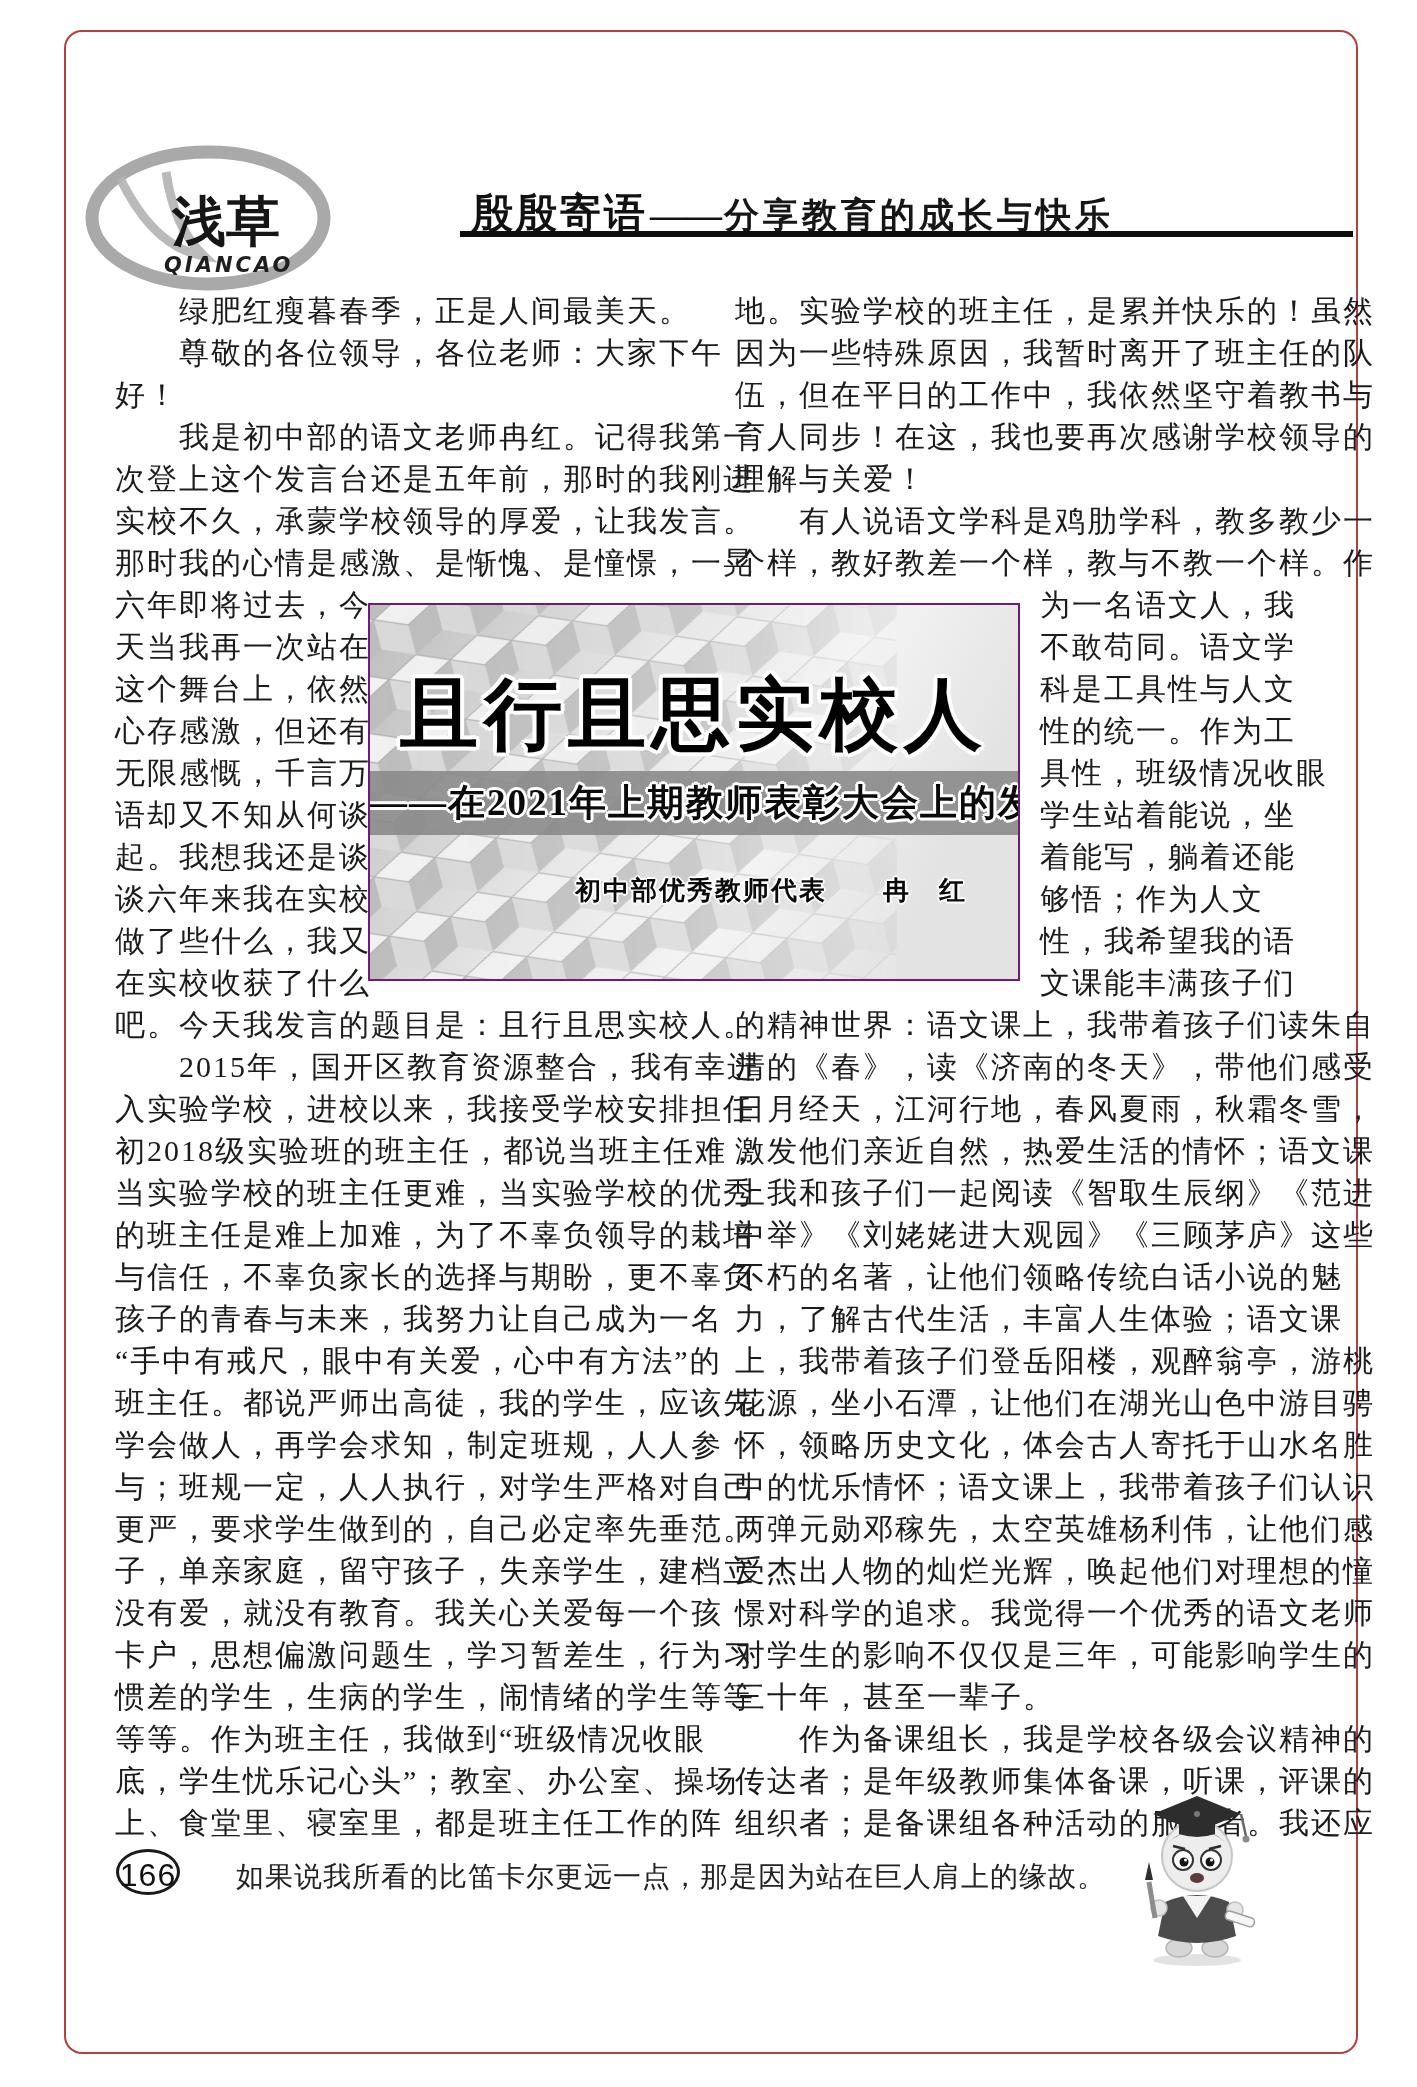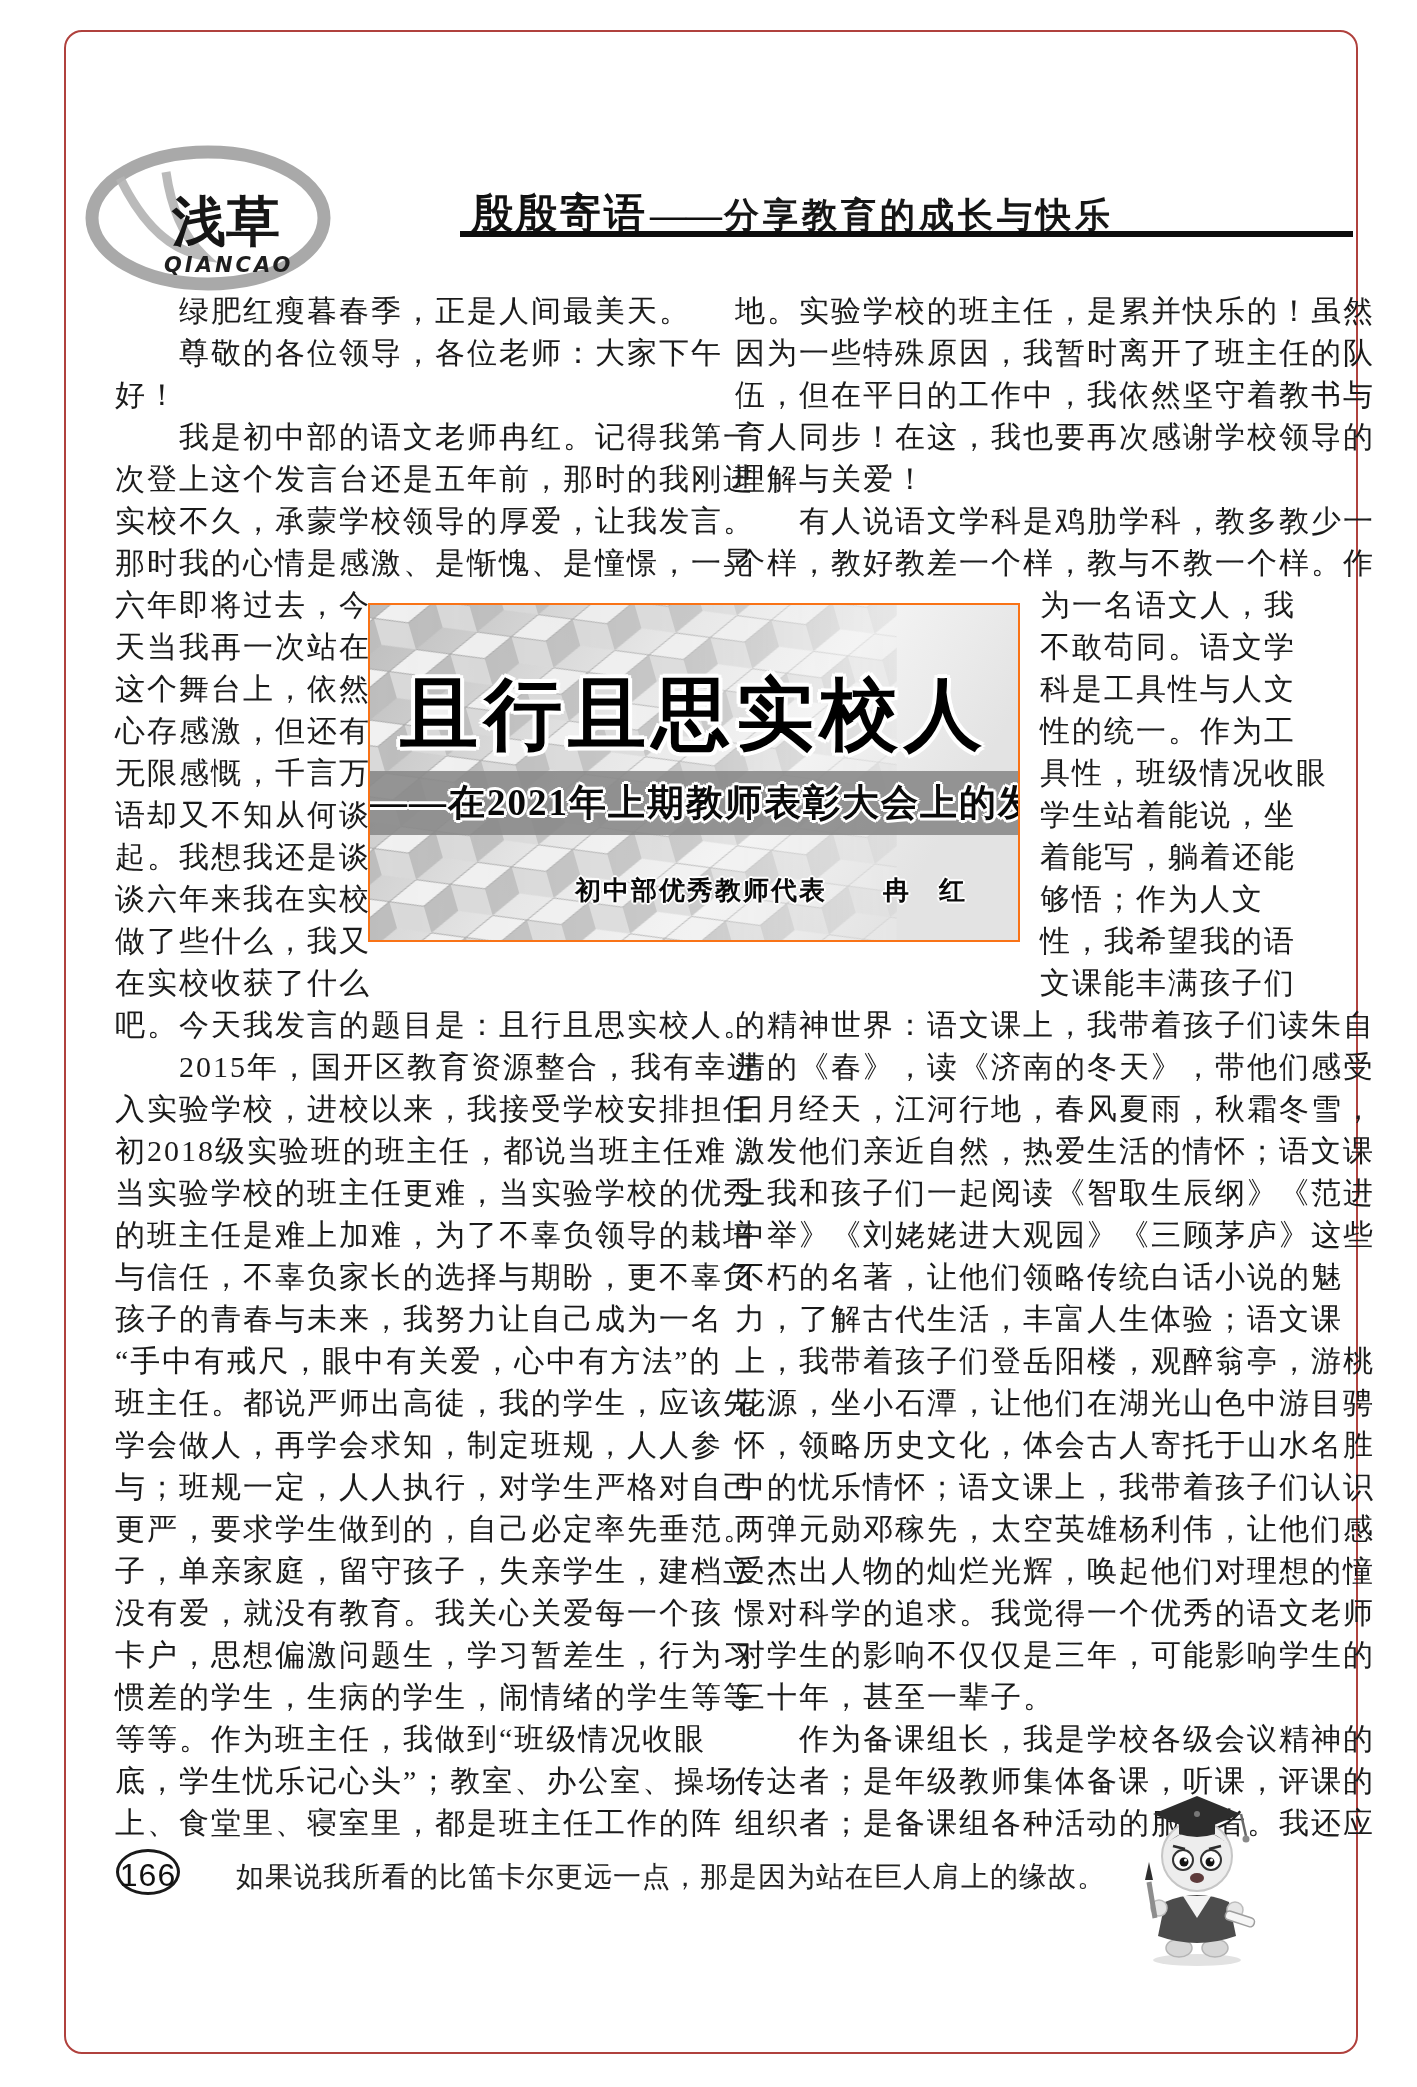--- a/index.html
+++ b/index.html
@@ -12,21 +12,21 @@
   .header-text{position:absolute;left:472px;top:186px;height:50px;display:flex;align-items:baseline;white-space:nowrap;}
   .header-bold{font-family:"Liberation Sans","DejaVu Sans",sans-serif;font-weight:900;font-size:41px;letter-spacing:3px;color:#111;}
   .header-dash{font-size:36px;font-weight:700;margin:0 2px;color:#111;}
   .header-rest{font-size:35px;font-weight:600;letter-spacing:4px;color:#161616;
         font-family:"DejaVu Sans","Liberation Sans",sans-serif;}
   .header-rule{position:absolute;left:460px;top:231px;width:893px;height:6px;background:#0d0d0d;}
   
   .lines{position:absolute;}
   .tline{height:42px;line-height:42px;font-size:30px;letter-spacing:2px;white-space:nowrap;}
   
-  .feature{position:absolute;left:368px;top:603px;width:652px;height:339px;border:2px solid #f97316;
+  .feature{position:absolute;left:368px;top:603px;width:652px;height:378px;border:2px solid #701a75;
         box-sizing:border-box;overflow:hidden;background:#0f766e;}
   .feature svg.bg{position:absolute;left:0;top:0;width:100%;height:100%;}
   .feature-title{position:absolute;left:0;right:0;top:58px;text-align:center;
         font-size:78px;font-weight:900;letter-spacing:6px;color:#000;white-space:nowrap;
         text-shadow:-4px 0 0 #fff,4px 0 0 #fff,0 -4px 0 #fff,0 4px 0 #fff,
                     -3px -3px 0 #fff,3px 3px 0 #fff,-3px 3px 0 #fff,3px -3px 0 #fff;}
   .feature-band{position:absolute;left:0;right:0;top:166px;height:64px;background:rgba(138,138,138,0.9);}
   .feature-subtitle{height:64px;line-height:64px;text-align:center;font-size:37px;font-weight:700;
         letter-spacing:2px;color:#0a0a0a;white-space:nowrap;
         text-shadow:-3px 0 0 #fff,3px 0 0 #fff,0 -3px 0 #fff,0 3px 0 #fff,

